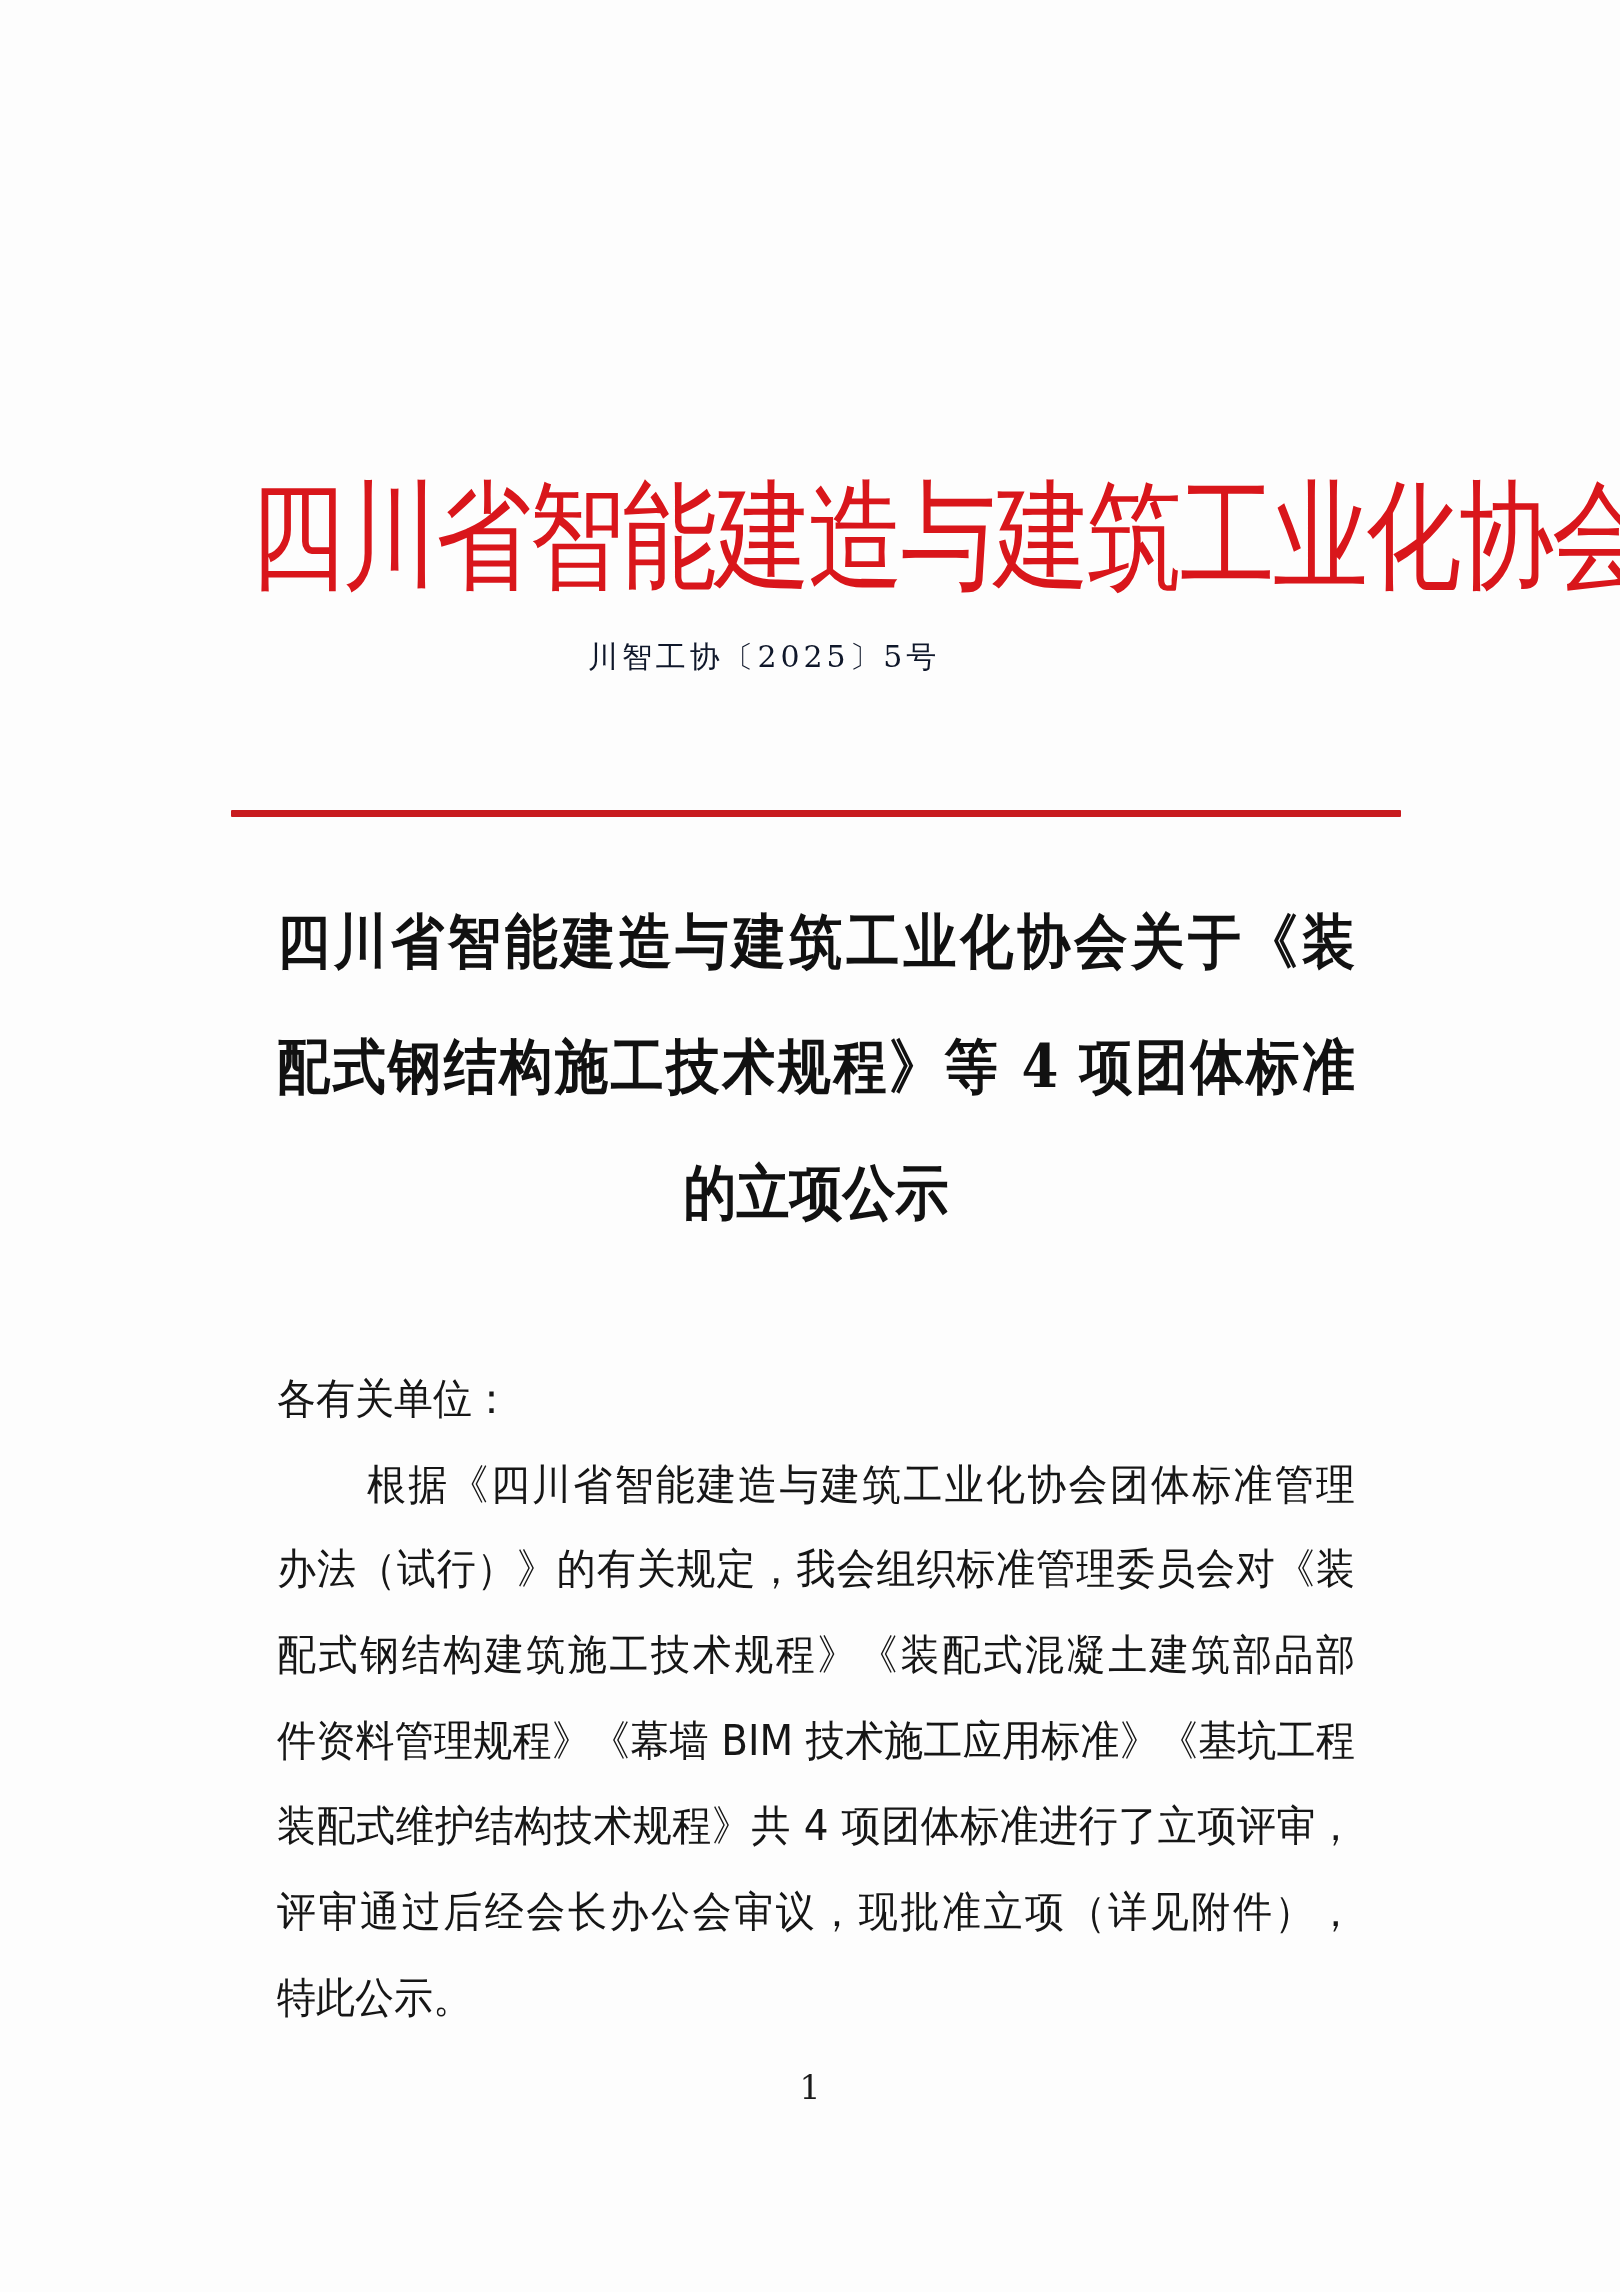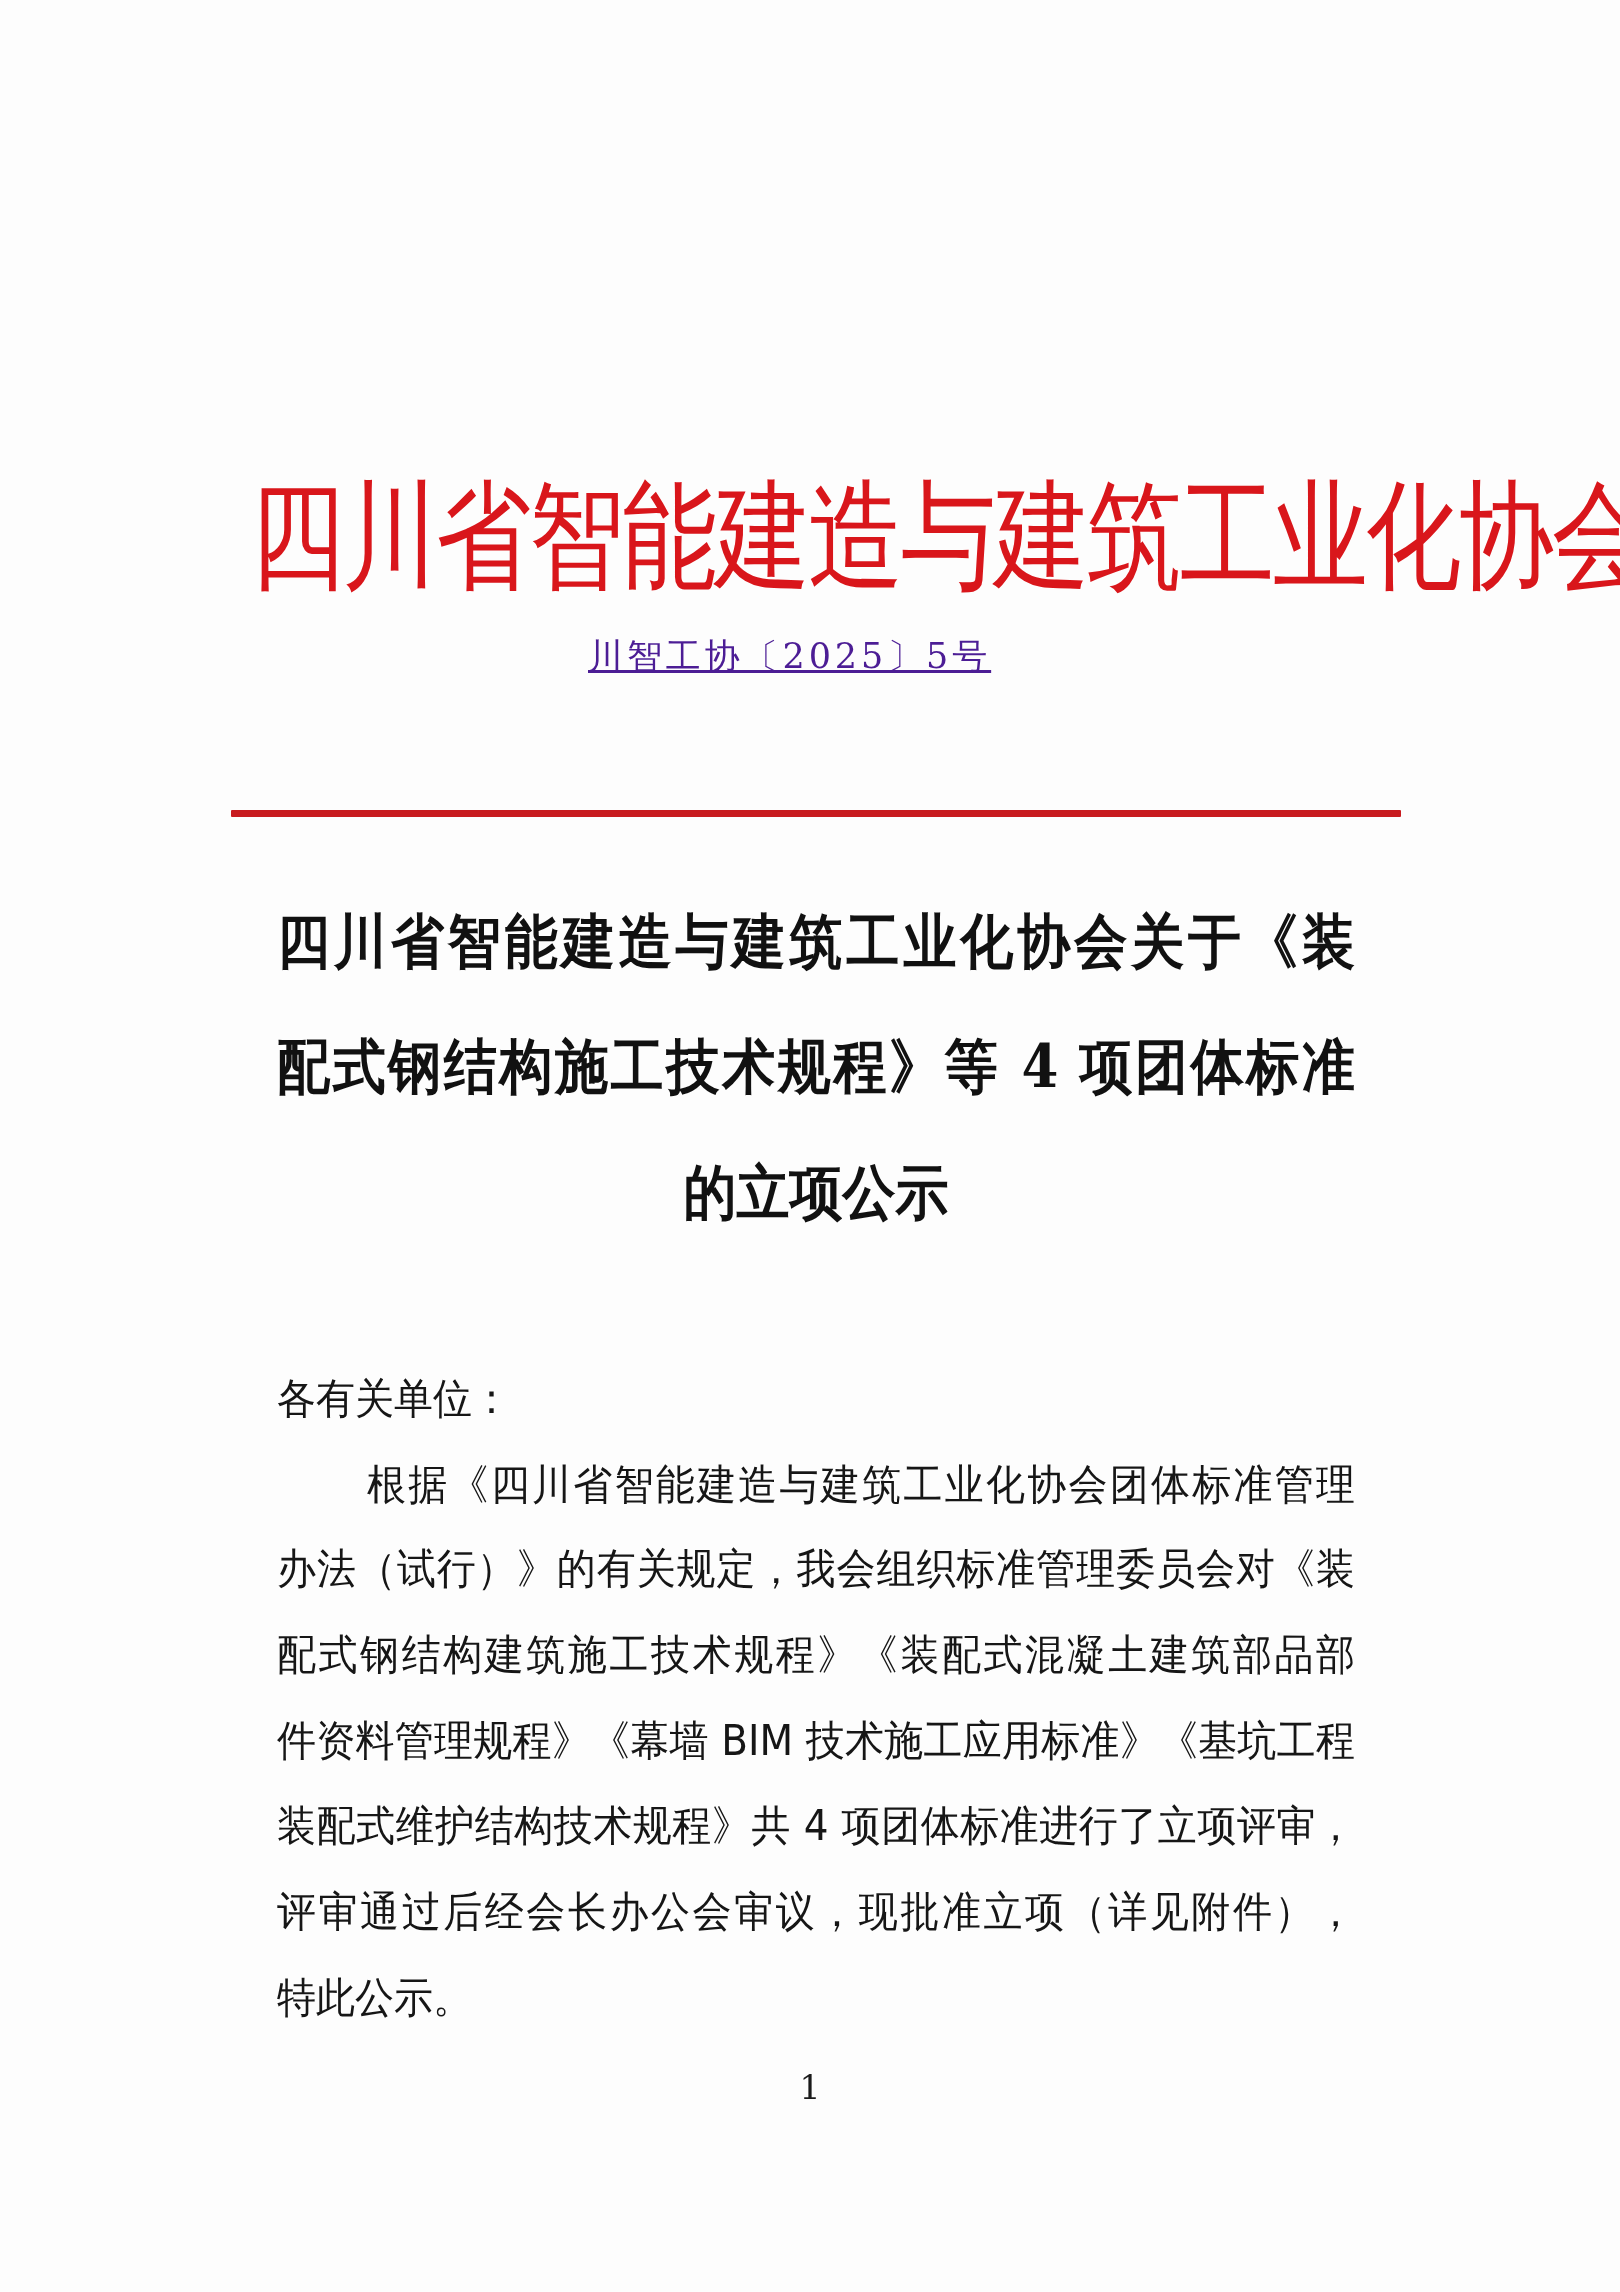--- a/index.html
+++ b/index.html
@@ -37,26 +37,25 @@
       transform: scaleY(1.25);
       letter-spacing: -2px;
       text-align: justify;
       text-align-last: justify;
     }
     .doc-number {
       position: absolute;
       left: 588px;
       top: 627px;
       width: 451px;
-      font-size: 35px;
+      font-size: 30px;
       line-height: 59px;
-      color: #4c1d95;
+      color: #0f172a;
       white-space: nowrap;
       letter-spacing: 3.9px;
-      text-decoration: underline;
     }
     .red-rule {
       position: absolute;
       left: 231px;
       top: 810px;
       width: 1170px;
       height: 6.9px;
       background: #c81b1f;
       border-radius: 1px;
     }

